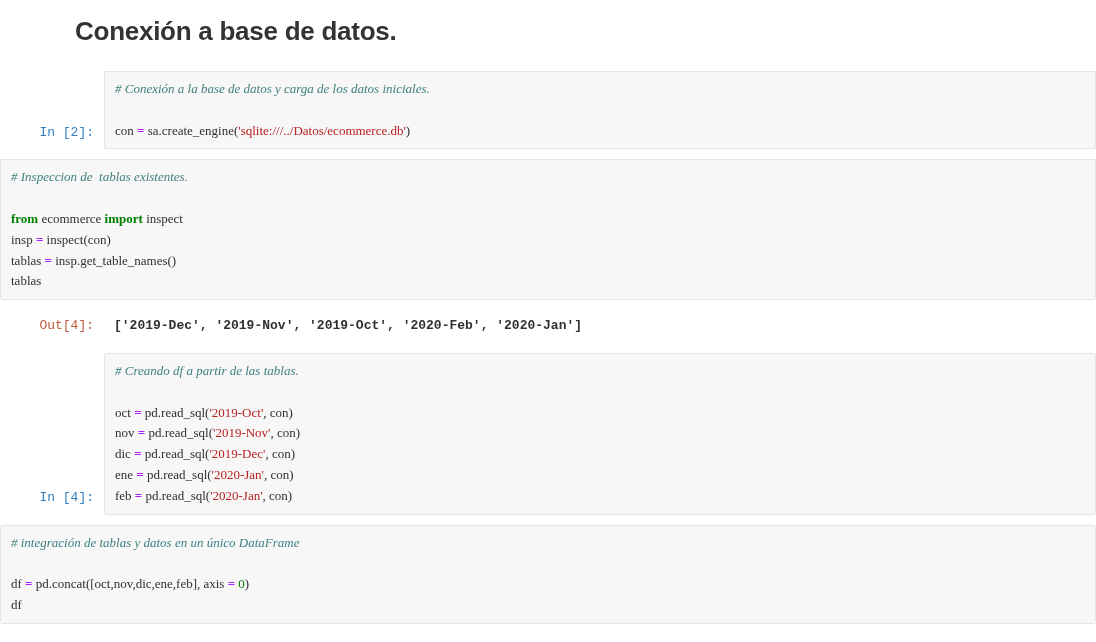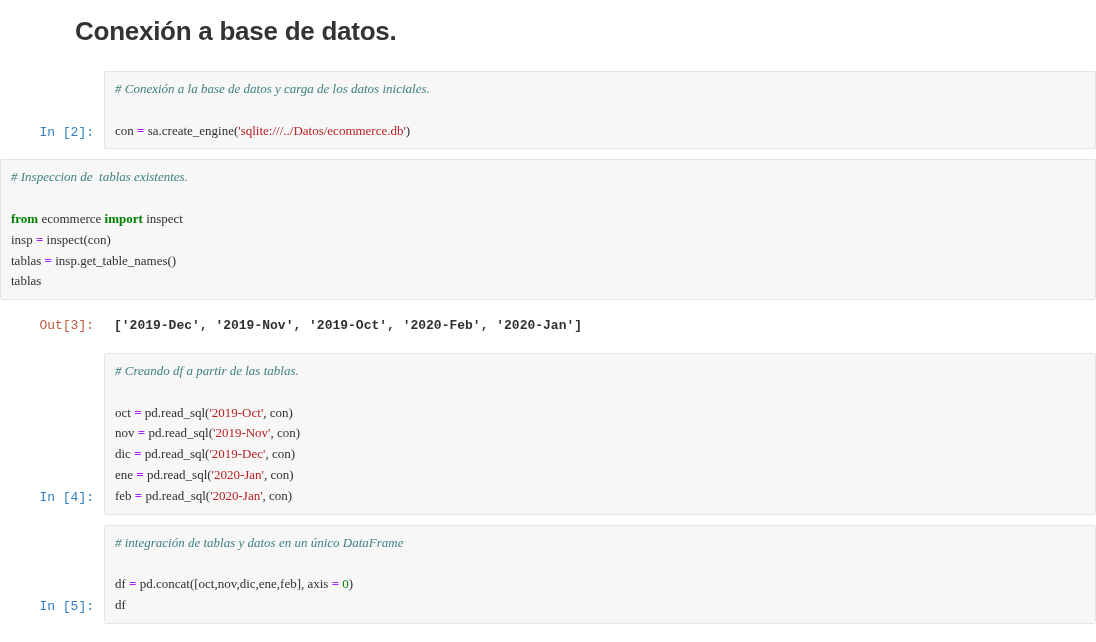--- a/index.html
+++ b/index.html
@@ -87,34 +87,33 @@
       </div>
       <div class="cell">
         <div class="cell-input"><span class="c-comment"># Inspeccion de  tablas existentes.</span><span class="c-punct">
 
 </span><span class="c-keyword">from</span><span class="c-name"> ecommerce </span><span class="c-keyword">import</span><span class="c-name"> inspect
 </span><span class="c-name">insp </span><span class="c-operator">=</span><span class="c-name"> inspect(con)
 </span><span class="c-name">tablas </span><span class="c-operator">=</span><span class="c-name"> insp</span><span class="c-punct">.</span><span class="c-name">get_table_names()
 </span><span class="c-name">tablas</span></div>
       </div>
       <div class="cell">
-        <div class="prompt out">Out[3]:</div>
+        <div class="prompt out">Out[4]:</div>
         <div class="cell-output">['2019-Dec', '2019-Nov', '2019-Oct', '2020-Feb', '2020-Jan']</div>
       </div>
       <div class="cell">
         <div class="prompt">In [4]:</div>
         <div class="cell-input"><span class="c-comment"># Creando df a partir de las tablas.</span><span class="c-punct">
 
 </span><span class="c-name">oct </span><span class="c-operator">=</span><span class="c-name"> pd</span><span class="c-punct">.</span><span class="c-name">read_sql</span><span class="c-punct">(</span><span class="c-string">'2019-Oct'</span><span class="c-name">, con)
 </span><span class="c-name">nov </span><span class="c-operator">=</span><span class="c-name"> pd</span><span class="c-punct">.</span><span class="c-name">read_sql</span><span class="c-punct">(</span><span class="c-string">'2019-Nov'</span><span class="c-name">, con)
 </span><span class="c-name">dic </span><span class="c-operator">=</span><span class="c-name"> pd</span><span class="c-punct">.</span><span class="c-name">read_sql</span><span class="c-punct">(</span><span class="c-string">'2019-Dec'</span><span class="c-name">, con)
 </span><span class="c-name">ene </span><span class="c-operator">=</span><span class="c-name"> pd</span><span class="c-punct">.</span><span class="c-name">read_sql</span><span class="c-punct">(</span><span class="c-string">'2020-Jan'</span><span class="c-name">, con)
 </span><span class="c-name">feb </span><span class="c-operator">=</span><span class="c-name"> pd</span><span class="c-punct">.</span><span class="c-name">read_sql</span><span class="c-punct">(</span><span class="c-string">'2020-Jan'</span><span class="c-name">, con)</span></div>
       </div>
       <div class="cell">
-        <div class="prompt">In [5]:</div>
         <div class="cell-input"><span class="c-comment"># integración de tablas y datos en un único DataFrame</span><span class="c-punct">
 
 </span><span class="c-name">df </span><span class="c-operator">=</span><span class="c-name"> pd</span><span class="c-punct">.</span><span class="c-name">concat([oct,nov,dic,ene,feb], axis </span><span class="c-operator">=</span><span class="c-name"> </span><span class="c-number">0</span><span class="c-name">)
 </span><span class="c-name">df</span></div>
       </div>
     </div>
 </div>
 
 </body></html>

